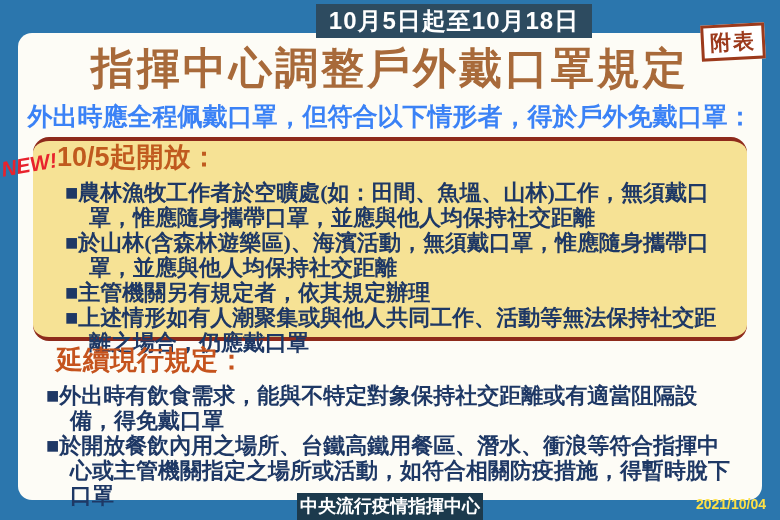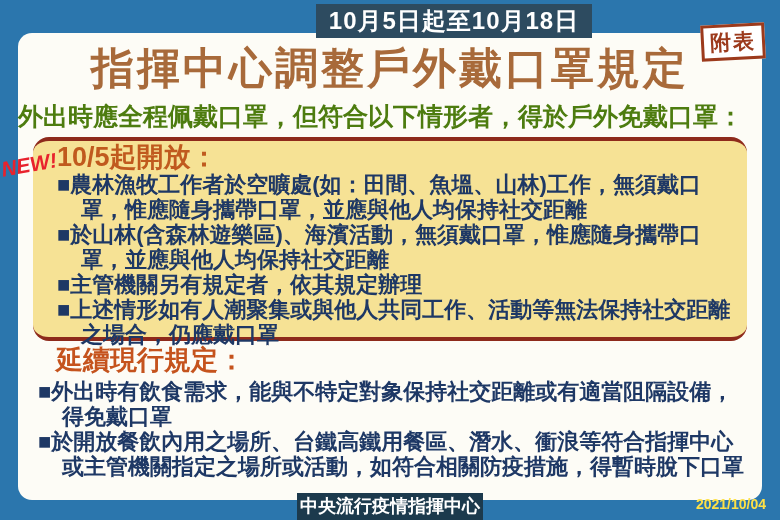--- a/index.html
+++ b/index.html
@@ -49,42 +49,42 @@
     left:0;top:7px;width:100%;
     text-align:center;
     font-size:43px;font-weight:bold;
     color:#a86a3a;
     letter-spacing:3px;
     white-space:nowrap;
   }
   .intro{
     position:absolute;
     left:0;top:67px;width:100%;
-    text-align:left;
+    text-align:center;
     font-size:25px;font-weight:bold;
-    color:#4d7c0f;
+    color:#3b82f6;
     white-space:nowrap;
   }
   .new-panel{
     position:absolute;
     left:15px;top:104px;
     width:714px;height:204px;
     background:#f6e295;
     border-top:4px solid #8e2a1b;
     border-bottom:4px solid #8e2a1b;
     box-sizing:border-box;
     padding:2px 8px 0 24px;
     border-radius:16px;
   }
   .section-heading{
     font-size:27px;font-weight:bold;
     color:#c05a1e;
     line-height:29px;
   }
-  .bullet-list{margin:0;padding:0;list-style:none;}
+  .bullet-list{margin:8px;padding:0;list-style:none;font-family:Liberation Serif, serif;}
   .bullet-item{
     font-size:22px;font-weight:bold;
     color:#1e3865;
     line-height:25px;
     padding-left:24px;
     text-indent:-24px;
   }
   .new-tag{
     position:absolute;
     left:1px;top:153px;

